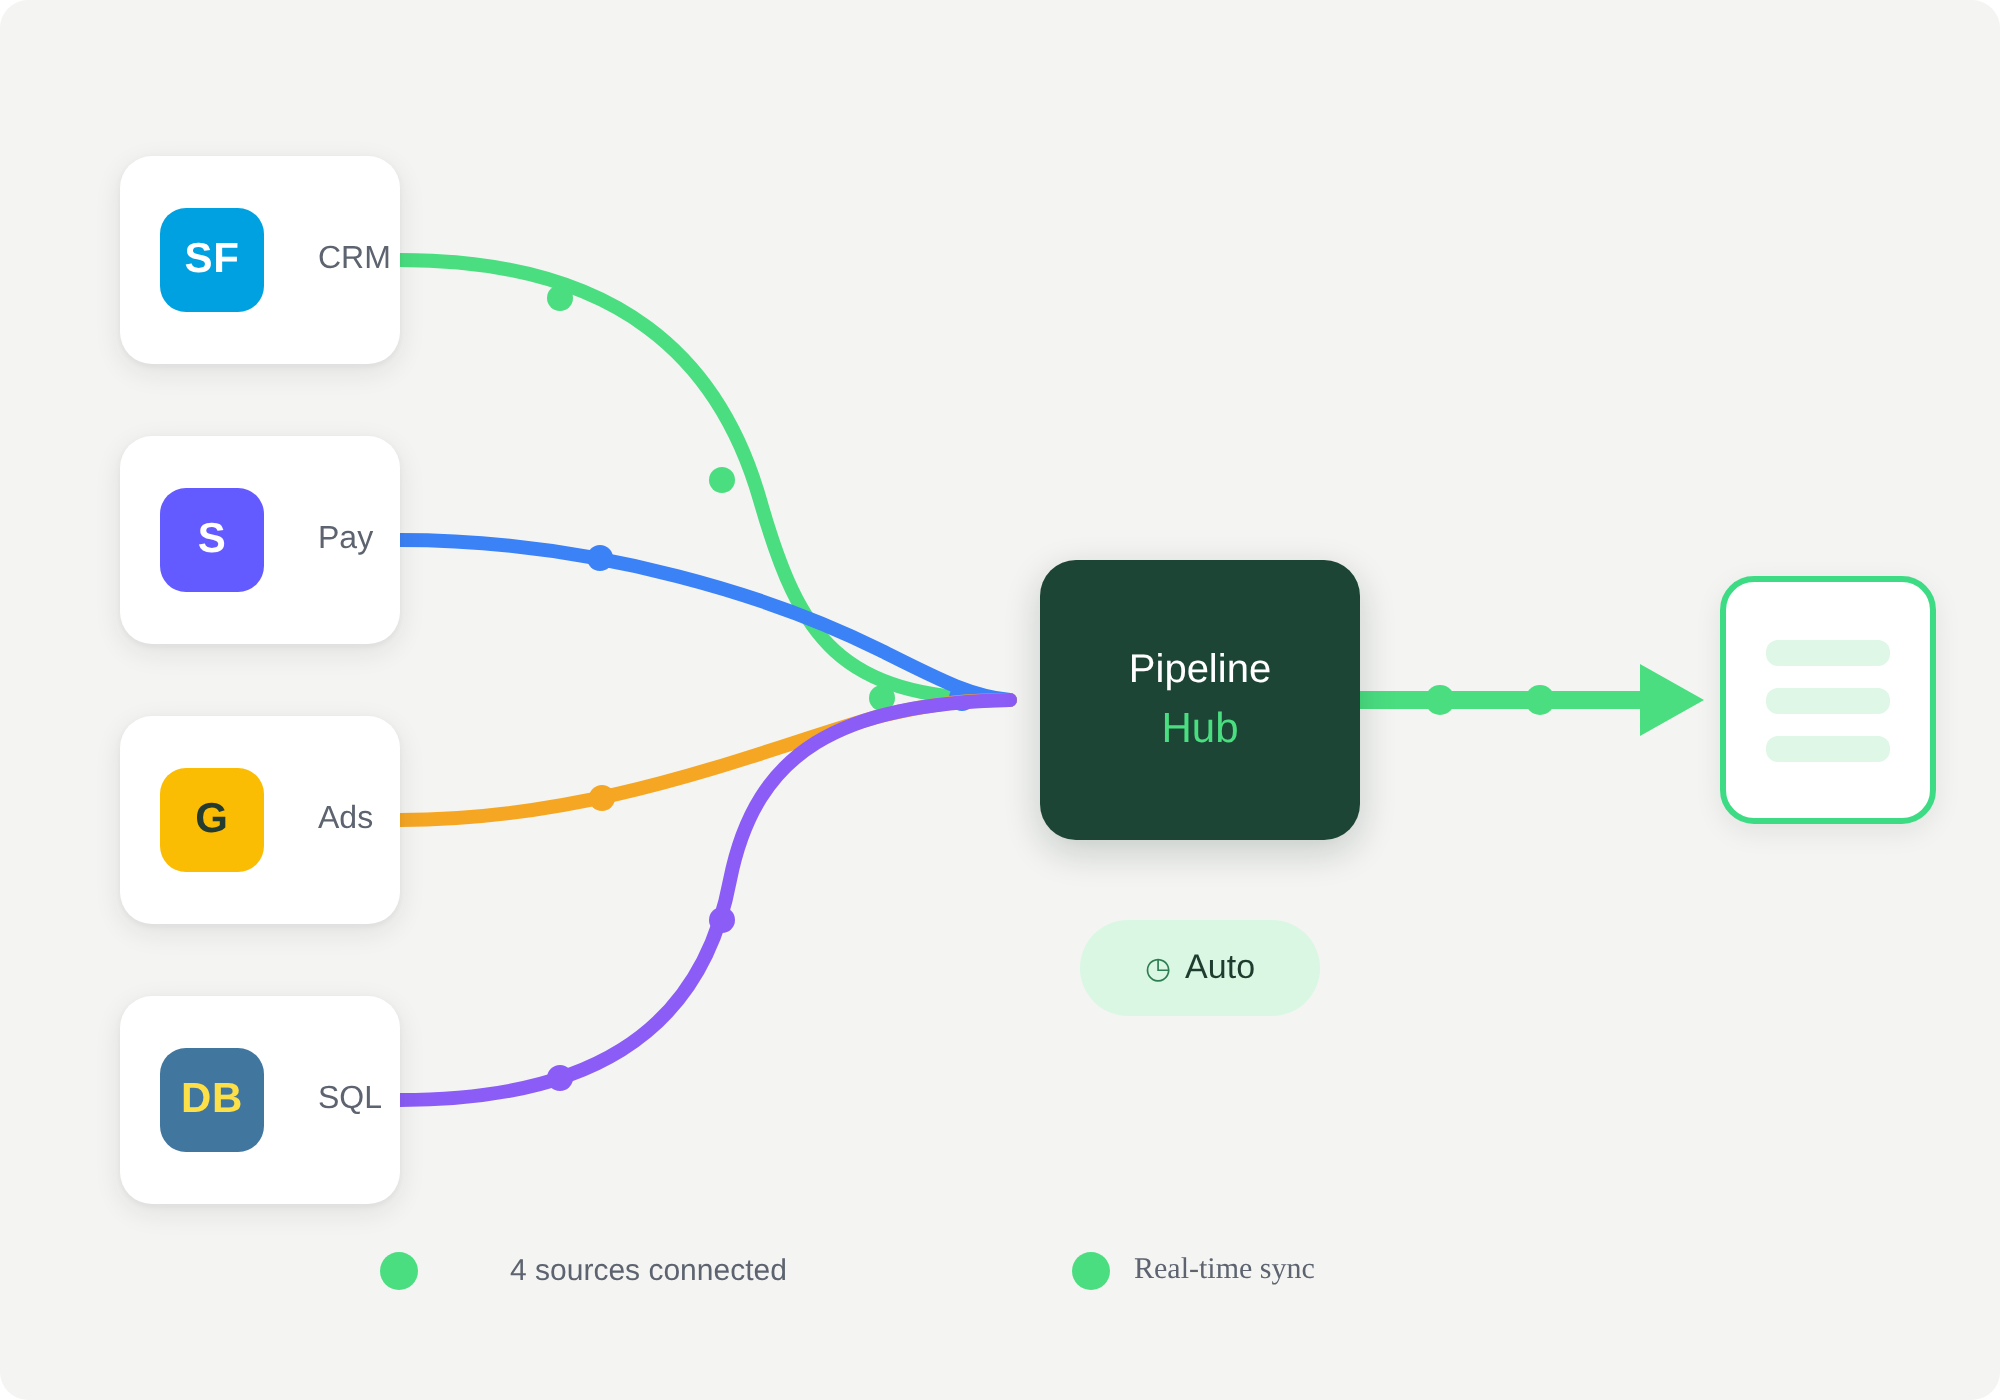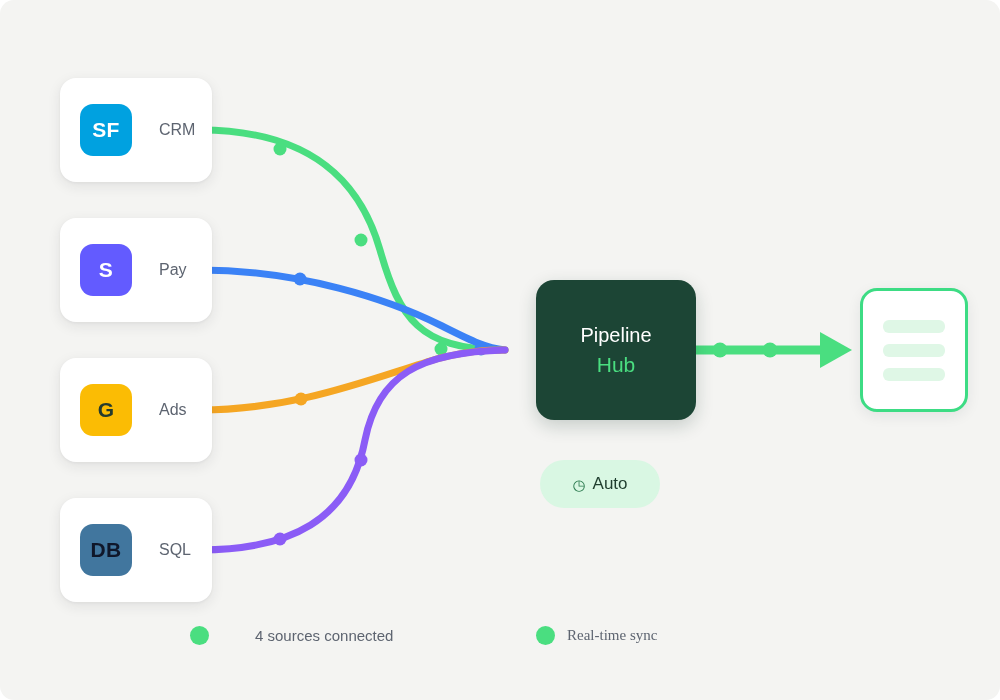--- a/index.html
+++ b/index.html
@@ -20,21 +20,21 @@
     position: absolute;
     left: 0;
     top: 0;
     width: 1000px;
     height: 700px;
   }
 
   
   .source-card {
     position: absolute;
-    width: 152px;
+    width: 140px;
     height: 104px;
     background: #ffffff;
     border-radius: 16px;
     box-shadow: 0 4px 14px rgba(30, 35, 45, 0.09),
                 0 1px 3px rgba(30, 35, 45, 0.05);
     display: flex;
     align-items: center;
     padding-left: 20px;
     box-sizing: border-box;
   }
@@ -65,21 +65,20 @@
     width: 160px;
     height: 140px;
     background: #1c4535;
     border-radius: 18px;
     box-shadow: 0 6px 18px rgba(20, 50, 38, 0.20);
     display: flex;
     flex-direction: column;
     align-items: center;
     justify-content: center;
     gap: 6px;
-    margin-left: 16px;
   }
   #hub .hub-line1 {
     font-size: 20px;
     color: #ffffff;
   }
   #hub .hub-line2 {
     font-size: 21px;
     color: #4ade80;
   }
 
@@ -194,21 +193,21 @@
     <div class="source-badge" style="background: rgb(99, 91, 255); color: rgb(255, 255, 255);">S</div>
     <div class="source-label">Pay</div>
   </div>
 
   <div class="source-card" style="left: 60px; top: 358px;">
     <div class="source-badge" style="background: rgb(251, 188, 4); color: rgb(36, 59, 47);">G</div>
     <div class="source-label">Ads</div>
   </div>
 
   <div class="source-card" style="left: 60px; top: 498px;">
-    <div class="source-badge" style="background: rgb(65, 118, 158); color: #0f172a; text-align: center;">DB</div>
+    <div class="source-badge" style="background: rgb(65, 118, 158); color: #fde047; text-align: center;">DB</div>
     <div class="source-label">SQL</div>
   </div>
 
   <div id="hub" style="background: rgb(28, 69, 53);">
     <div class="hub-line1" style="color: rgb(255, 255, 255);">Pipeline</div>
     <div class="hub-line2" style="color: rgb(74, 222, 128);">Hub</div>
   </div>
 
   <div id="auto-badge" style="background: rgb(217, 247, 227);">
     <span class="auto-icon">◷</span>

